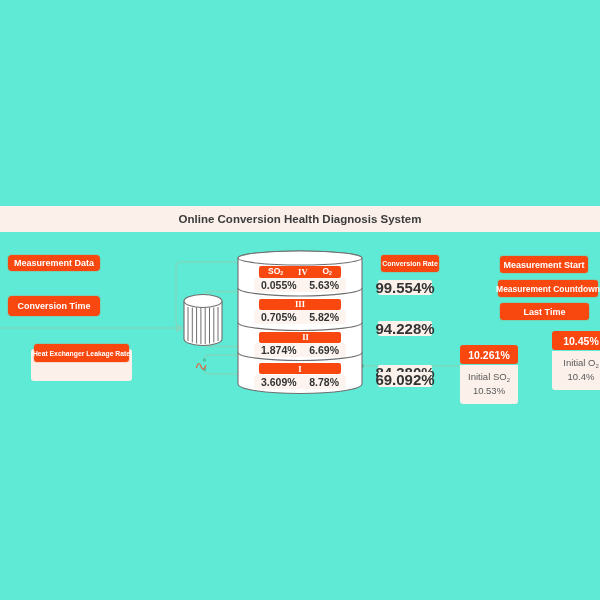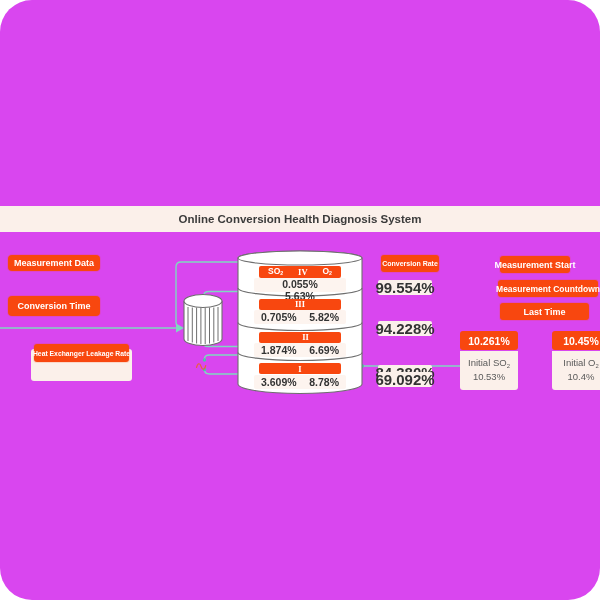--- a/index.html
+++ b/index.html
@@ -1,17 +1,17 @@
 <!DOCTYPE html>
 <html><head>
 <meta charset="utf-8">
 <style>
   html,body{margin:0;padding:0;background:#fff;}
-  .canvas{position:relative;width:600px;height:600px;background:#d946ef;overflow:hidden;
-          font-family:"Liberation Sans",sans-serif;border-radius:32px;}
+  .canvas{position:relative;width:600px;height:600px;background:#5eead4;overflow:hidden;
+          font-family:"Liberation Sans",sans-serif;}
   svg{position:absolute;left:0;top:0;}
   .titlebar{position:absolute;left:0;top:206px;width:600px;height:26px;background:#fbf0ea;
             display:flex;align-items:center;justify-content:center;
             font-size:11.5px;font-weight:bold;color:#3b3b3b;}
   .btn{position:absolute;background:#f8470f;color:#fff;font-weight:bold;border-radius:4px;
        display:flex;align-items:center;justify-content:center;white-space:nowrap;
        box-shadow:0 0 0 1px rgba(248,71,15,.15);cursor:pointer;}
   .pill{position:absolute;background:#fbf0ea;color:#333;font-weight:bold;border-radius:2px;
         display:flex;align-items:center;justify-content:center;font-size:15px;}
   .panel{position:absolute;background:#fbf0ea;border-radius:3px;}
@@ -89,21 +89,21 @@
   <div class="btn" style="left:8px;top:296px;width:92px;height:20px;font-size:9px;">Conversion Time</div>
 
   <div class="panel" style="left:31px;top:349px;width:101px;height:32px;"></div>
   <div class="btn" style="left:34px;top:344px;width:95px;height:18px;font-size:6.8px;border-radius:3px;">Heat Exchanger Leakage Rate</div>
 
   <div class="cylbar" style="top:265.5px;">
     <span><span>SO</span><span class="sub">2</span></span>
     <span class="rn">IV</span>
     <span><span>O</span><span class="sub">2</span></span>
   </div>
-  <div class="cylrow" style="top:277.5px;flex-direction:column;">
+  <div class="cylrow" style="top:277.5px;">
     <span>0.055%</span>
     <span>5.63%</span>
   </div>
 
   <div class="cylbar center" style="top:298.5px;height:11px;">
     <span class="rn">III</span>
   </div>
   <div class="cylrow" style="top:310px;">
     <span>0.705%</span>
     <span>5.82%</span>
@@ -124,25 +124,25 @@
     <span>3.609%</span>
     <span>8.78%</span>
   </div>
 
   <div class="btn" style="left:381px;top:254.5px;width:58px;height:17.5px;font-size:7px;border-radius:3px;">Conversion Rate</div>
   <div class="pill" style="left:378px;top:280px;width:54px;height:15px;">99.554%</div>
   <div class="pill" style="left:378px;top:321px;width:54px;height:15px;">94.228%</div>
   <div class="pill" style="left:378px;top:337px;width:54px;height:15px;margin-top:28px;">84.380%</div>
   <div class="pill" style="left:378px;top:372px;width:54px;height:15px;">69.092%</div>
 
-  <div class="btn" style="left:500px;top:256px;width:70px;height:17px;font-size:9px;border-radius:3px;">Measurement Start</div>
+  <div class="btn" style="left:500px;top:256px;width:88px;height:17px;font-size:9px;border-radius:3px;">Measurement Start</div>
   <div class="btn" style="left:498px;top:280px;width:100px;height:17px;font-size:8.5px;border-radius:3px;">Measurement Countdown</div>
   <div class="btn" style="left:500px;top:303px;width:89px;height:17px;font-size:9px;border-radius:3px;">Last Time</div>
 
-  <div class="ibox" style="left:460px;top:331px;">
+  <div class="ibox" style="left:460px;top:345px;">
     <div class="ihead">10.261%</div>
     <div class="ibody">
       <span><span>Initial SO</span><span class="sub">2</span></span>
       <span>10.53%</span>
     </div>
   </div>
 
   <div class="ibox" style="left:540px;top:331px;margin-left:12px;">
     <div class="ihead">10.45%</div>
     <div class="ibody">

